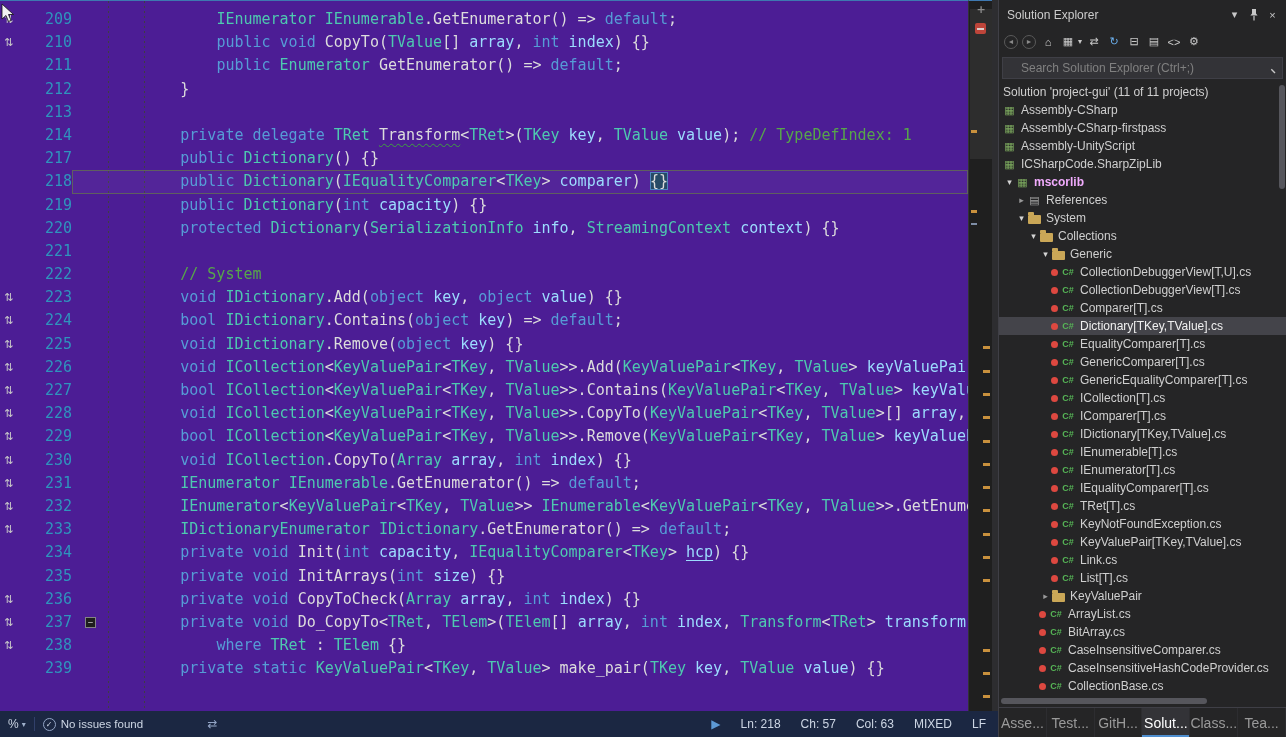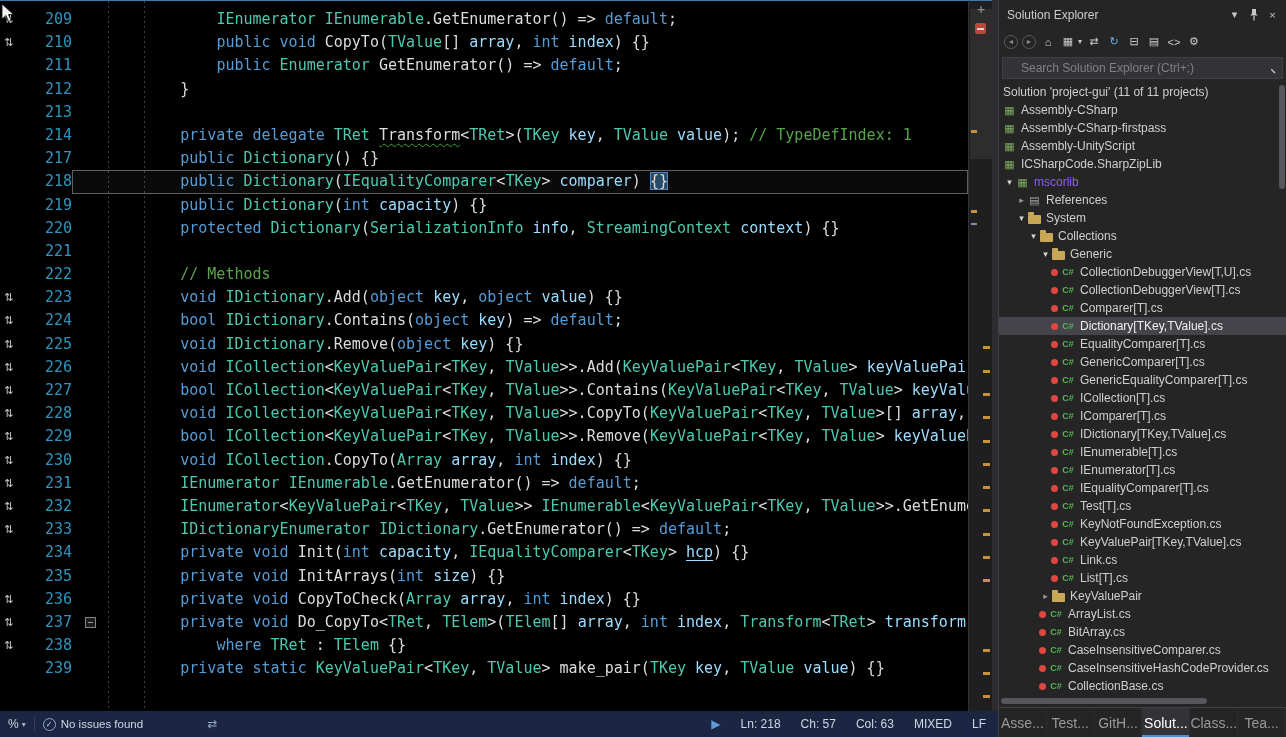--- a/index.html
+++ b/index.html
@@ -1,20 +1,20 @@
 <!DOCTYPE html>
 <html><head>
 <meta charset="utf-8">
 <style>
   *{box-sizing:border-box;margin:0;padding:0}
   html,body{width:1286px;height:737px;overflow:hidden;background:#2d2d30;font-family:"Liberation Sans",sans-serif}
   #app{position:absolute;inset:0;width:1286px;height:737px}
 
   
-  #editor{position:absolute;left:0;top:0;width:968px;height:711px;background:#000000;overflow:hidden;border-top:1px solid #3e78b0}
+  #editor{position:absolute;left:0;top:0;width:968px;height:711px;background:#4c1d95;overflow:hidden;border-top:1px solid #3e78b0}
   .guide{position:absolute;top:0;height:711px;width:1px;background-image:repeating-linear-gradient(180deg,#3e3e42 0 2px,transparent 2px 5px);z-index:0}
   #lines{position:absolute;left:0;top:7px;right:0;z-index:1}
   .crow{display:flex;height:23.2px;font:15px/23.2px "DejaVu Sans Mono",monospace;white-space:pre}
   .mcol{width:28px;flex:none;color:#c8c8c8;font-size:11px;padding-left:4px}
   .mcol span{font-family:"DejaVu Sans",sans-serif}
   .lnum{width:44px;flex:none;text-align:right;color:#2f94bd}
   .rbody{flex:1;display:flex;min-width:0;position:relative}
   .rbody.cur{outline:1px solid #5f5f5f;outline-offset:-1px;background:rgba(255,255,255,0.04)}
   .fcol{width:36px;flex:none;position:relative}
   .foldbox{position:absolute;left:13px;top:6px;width:11px;height:11px;border:1px solid #848484;color:#c8c8c8;font-size:9px;line-height:9px;text-align:center;background:#1e1e1e}
@@ -42,21 +42,21 @@
   .tico.circ{min-width:14px;width:14px;height:14px;border:1px solid #5a5a5a;border-radius:50%;font-size:7px}
   .tcaret{color:#c8c8c8;font-size:8px;margin-left:-2px}
   .psearchwrap{padding:3px 3px 4px;flex:none}
   .psearch{height:22px;background:#333337;border:1px solid #3f3f46;display:flex;align-items:center}
   .psearch input{flex:1;min-width:0;background:transparent;border:0;outline:0;color:#9a9a9a;font:12px "Liberation Sans",sans-serif;padding:0 18px}
   .psearch input::placeholder{color:#808080}
   .psearch .magwrap{flex:none;padding:0 6px;display:flex;align-items:center}
   #tree{height:612px;flex:none;position:relative;font-size:12px;overflow:hidden}
   .trow{height:18px;display:flex;align-items:center;color:#cfcfcf;white-space:nowrap;overflow:hidden}
   .trow.sel{background:#44444a;color:#f0f0f0}
-  .trow.b .tlabel{font-weight:normal;color:#8b5cf6}
+  .trow.b .tlabel{font-weight:bold;color:#f0abfc}
   .tarrow{width:13px;flex:none;text-align:center;font-size:9px;color:#d4d4d4}
   .tarrow.c{color:#9a9a9a}
   .dot{width:7px;height:7px;border-radius:50%;background:#dd4840;flex:none;margin-right:3px}
   .ticon{flex:none;margin-right:5px;display:flex;align-items:center;justify-content:center}
   .ico-proj{color:#7ca95e;font-size:11px;width:13px}
   .ico-refs{color:#a5a5a5;font-size:11px;width:13px}
   .ico-folder{width:13px;height:9px;background:#caa757;border-radius:1px;position:relative;margin-top:3px}
   .ico-folder::before{content:"";position:absolute;left:0;top:-3px;width:6px;height:3px;background:#caa757;border-radius:1px 1px 0 0}
   .ico-cs{color:#56b456;font-weight:bold;font-size:9px;width:14px;text-align:center}
   .pvscroll{position:absolute;right:0;top:0;width:8px;height:612px}
@@ -92,21 +92,21 @@
         <div class="crow"><div class="mcol"><span>⇅</span></div><div class="lnum">210</div><div class="rbody"><div class="fcol"></div><div class="codeln"><span class="tk-d">            </span><span class="tk-k">public</span><span class="tk-d"> </span><span class="tk-k">void</span><span class="tk-d"> CopyTo(</span><span class="tk-t">TValue</span><span class="tk-d">[] </span><span class="tk-p">array</span><span class="tk-d">, </span><span class="tk-k">int</span><span class="tk-d"> </span><span class="tk-p">index</span><span class="tk-d">) {}</span></div></div></div>
         <div class="crow"><div class="mcol"></div><div class="lnum">211</div><div class="rbody"><div class="fcol"></div><div class="codeln"><span class="tk-d">            </span><span class="tk-k">public</span><span class="tk-d"> </span><span class="tk-t">Enumerator</span><span class="tk-d"> GetEnumerator() =&gt; </span><span class="tk-k">default</span><span class="tk-d">;</span></div></div></div>
         <div class="crow"><div class="mcol"></div><div class="lnum">212</div><div class="rbody"><div class="fcol"></div><div class="codeln"><span class="tk-d">        }</span></div></div></div>
         <div class="crow"><div class="mcol"></div><div class="lnum">213</div><div class="rbody"><div class="fcol"></div><div class="codeln"></div></div></div>
         <div class="crow"><div class="mcol"></div><div class="lnum">214</div><div class="rbody"><div class="fcol"></div><div class="codeln"><span class="tk-d">        </span><span class="tk-k">private</span><span class="tk-d"> </span><span class="tk-k">delegate</span><span class="tk-d"> </span><span class="tk-t">TRet</span><span class="tk-d"> </span><span class="tk-sq">Transform</span><span class="tk-d">&lt;</span><span class="tk-t">TRet</span><span class="tk-d">&gt;(</span><span class="tk-t">TKey</span><span class="tk-d"> </span><span class="tk-p">key</span><span class="tk-d">, </span><span class="tk-t">TValue</span><span class="tk-d"> </span><span class="tk-p">value</span><span class="tk-d">); </span><span class="tk-c">// TypeDefIndex: 1</span></div></div></div>
         <div class="crow"><div class="mcol"></div><div class="lnum">217</div><div class="rbody"><div class="fcol"></div><div class="codeln"><span class="tk-d">        </span><span class="tk-k">public</span><span class="tk-d"> </span><span class="tk-t">Dictionary</span><span class="tk-d">() {}</span></div></div></div>
         <div class="crow"><div class="mcol"></div><div class="lnum">218</div><div class="rbody cur"><div class="fcol"></div><div class="codeln"><span class="tk-d">        </span><span class="tk-k">public</span><span class="tk-d"> </span><span class="tk-t">Dictionary</span><span class="tk-d">(</span><span class="tk-t">IEqualityComparer</span><span class="tk-d">&lt;</span><span class="tk-t">TKey</span><span class="tk-d">&gt; </span><span class="tk-p">comparer</span><span class="tk-d">) </span><span class="tk-hl">{}</span></div></div></div>
         <div class="crow"><div class="mcol"></div><div class="lnum">219</div><div class="rbody"><div class="fcol"></div><div class="codeln"><span class="tk-d">        </span><span class="tk-k">public</span><span class="tk-d"> </span><span class="tk-t">Dictionary</span><span class="tk-d">(</span><span class="tk-k">int</span><span class="tk-d"> </span><span class="tk-p">capacity</span><span class="tk-d">) {}</span></div></div></div>
         <div class="crow"><div class="mcol"></div><div class="lnum">220</div><div class="rbody"><div class="fcol"></div><div class="codeln"><span class="tk-d">        </span><span class="tk-k">protected</span><span class="tk-d"> </span><span class="tk-t">Dictionary</span><span class="tk-d">(</span><span class="tk-t">SerializationInfo</span><span class="tk-d"> </span><span class="tk-p">info</span><span class="tk-d">, </span><span class="tk-t">StreamingContext</span><span class="tk-d"> </span><span class="tk-p">context</span><span class="tk-d">) {}</span></div></div></div>
         <div class="crow"><div class="mcol"></div><div class="lnum">221</div><div class="rbody"><div class="fcol"></div><div class="codeln"></div></div></div>
-        <div class="crow"><div class="mcol"></div><div class="lnum">222</div><div class="rbody"><div class="fcol"></div><div class="codeln"><span class="tk-d">        </span><span class="tk-c">// Methods</span></div></div></div>
+        <div class="crow"><div class="mcol"></div><div class="lnum">222</div><div class="rbody"><div class="fcol"></div><div class="codeln"><span class="tk-d">        </span><span class="tk-c">// System</span></div></div></div>
         <div class="crow"><div class="mcol"><span>⇅</span></div><div class="lnum">223</div><div class="rbody"><div class="fcol"></div><div class="codeln"><span class="tk-d">        </span><span class="tk-k">void</span><span class="tk-d"> </span><span class="tk-t">IDictionary</span><span class="tk-d">.Add(</span><span class="tk-k">object</span><span class="tk-d"> </span><span class="tk-p">key</span><span class="tk-d">, </span><span class="tk-k">object</span><span class="tk-d"> </span><span class="tk-p">value</span><span class="tk-d">) {}</span></div></div></div>
         <div class="crow"><div class="mcol"><span>⇅</span></div><div class="lnum">224</div><div class="rbody"><div class="fcol"></div><div class="codeln"><span class="tk-d">        </span><span class="tk-k">bool</span><span class="tk-d"> </span><span class="tk-t">IDictionary</span><span class="tk-d">.Contains(</span><span class="tk-k">object</span><span class="tk-d"> </span><span class="tk-p">key</span><span class="tk-d">) =&gt; </span><span class="tk-k">default</span><span class="tk-d">;</span></div></div></div>
         <div class="crow"><div class="mcol"><span>⇅</span></div><div class="lnum">225</div><div class="rbody"><div class="fcol"></div><div class="codeln"><span class="tk-d">        </span><span class="tk-k">void</span><span class="tk-d"> </span><span class="tk-t">IDictionary</span><span class="tk-d">.Remove(</span><span class="tk-k">object</span><span class="tk-d"> </span><span class="tk-p">key</span><span class="tk-d">) {}</span></div></div></div>
         <div class="crow"><div class="mcol"><span>⇅</span></div><div class="lnum">226</div><div class="rbody"><div class="fcol"></div><div class="codeln"><span class="tk-d">        </span><span class="tk-k">void</span><span class="tk-d"> </span><span class="tk-t">ICollection</span><span class="tk-d">&lt;</span><span class="tk-t">KeyValuePair</span><span class="tk-d">&lt;</span><span class="tk-t">TKey</span><span class="tk-d">, </span><span class="tk-t">TValue</span><span class="tk-d">&gt;&gt;.Add(</span><span class="tk-t">KeyValuePair</span><span class="tk-d">&lt;</span><span class="tk-t">TKey</span><span class="tk-d">, </span><span class="tk-t">TValue</span><span class="tk-d">&gt; </span><span class="tk-p">keyValuePair</span></div></div></div>
         <div class="crow"><div class="mcol"><span>⇅</span></div><div class="lnum">227</div><div class="rbody"><div class="fcol"></div><div class="codeln"><span class="tk-d">        </span><span class="tk-k">bool</span><span class="tk-d"> </span><span class="tk-t">ICollection</span><span class="tk-d">&lt;</span><span class="tk-t">KeyValuePair</span><span class="tk-d">&lt;</span><span class="tk-t">TKey</span><span class="tk-d">, </span><span class="tk-t">TValue</span><span class="tk-d">&gt;&gt;.Contains(</span><span class="tk-t">KeyValuePair</span><span class="tk-d">&lt;</span><span class="tk-t">TKey</span><span class="tk-d">, </span><span class="tk-t">TValue</span><span class="tk-d">&gt; </span><span class="tk-p">keyValuePair</span></div></div></div>
         <div class="crow"><div class="mcol"><span>⇅</span></div><div class="lnum">228</div><div class="rbody"><div class="fcol"></div><div class="codeln"><span class="tk-d">        </span><span class="tk-k">void</span><span class="tk-d"> </span><span class="tk-t">ICollection</span><span class="tk-d">&lt;</span><span class="tk-t">KeyValuePair</span><span class="tk-d">&lt;</span><span class="tk-t">TKey</span><span class="tk-d">, </span><span class="tk-t">TValue</span><span class="tk-d">&gt;&gt;.CopyTo(</span><span class="tk-t">KeyValuePair</span><span class="tk-d">&lt;</span><span class="tk-t">TKey</span><span class="tk-d">, </span><span class="tk-t">TValue</span><span class="tk-d">&gt;[] </span><span class="tk-p">array</span><span class="tk-d">, </span></div></div></div>
         <div class="crow"><div class="mcol"><span>⇅</span></div><div class="lnum">229</div><div class="rbody"><div class="fcol"></div><div class="codeln"><span class="tk-d">        </span><span class="tk-k">bool</span><span class="tk-d"> </span><span class="tk-t">ICollection</span><span class="tk-d">&lt;</span><span class="tk-t">KeyValuePair</span><span class="tk-d">&lt;</span><span class="tk-t">TKey</span><span class="tk-d">, </span><span class="tk-t">TValue</span><span class="tk-d">&gt;&gt;.Remove(</span><span class="tk-t">KeyValuePair</span><span class="tk-d">&lt;</span><span class="tk-t">TKey</span><span class="tk-d">, </span><span class="tk-t">TValue</span><span class="tk-d">&gt; </span><span class="tk-p">keyValuePair</span></div></div></div>
         <div class="crow"><div class="mcol"><span>⇅</span></div><div class="lnum">230</div><div class="rbody"><div class="fcol"></div><div class="codeln"><span class="tk-d">        </span><span class="tk-k">void</span><span class="tk-d"> </span><span class="tk-t">ICollection</span><span class="tk-d">.CopyTo(</span><span class="tk-t">Array</span><span class="tk-d"> </span><span class="tk-p">array</span><span class="tk-d">, </span><span class="tk-k">int</span><span class="tk-d"> </span><span class="tk-p">index</span><span class="tk-d">) {}</span></div></div></div>
         <div class="crow"><div class="mcol"><span>⇅</span></div><div class="lnum">231</div><div class="rbody"><div class="fcol"></div><div class="codeln"><span class="tk-d">        </span><span class="tk-t">IEnumerator</span><span class="tk-d"> </span><span class="tk-t">IEnumerable</span><span class="tk-d">.GetEnumerator() =&gt; </span><span class="tk-k">default</span><span class="tk-d">;</span></div></div></div>
         <div class="crow"><div class="mcol"><span>⇅</span></div><div class="lnum">232</div><div class="rbody"><div class="fcol"></div><div class="codeln"><span class="tk-d">        </span><span class="tk-t">IEnumerator</span><span class="tk-d">&lt;</span><span class="tk-t">KeyValuePair</span><span class="tk-d">&lt;</span><span class="tk-t">TKey</span><span class="tk-d">, </span><span class="tk-t">TValue</span><span class="tk-d">&gt;&gt; </span><span class="tk-t">IEnumerable</span><span class="tk-d">&lt;</span><span class="tk-t">KeyValuePair</span><span class="tk-d">&lt;</span><span class="tk-t">TKey</span><span class="tk-d">, </span><span class="tk-t">TValue</span><span class="tk-d">&gt;&gt;.GetEnumerator() =&gt; </span></div></div></div>
@@ -288,21 +288,21 @@
           <span class="tlabel">IEnumerator[T].cs</span>
         </div>
         <div class="trow" style="padding-left: 52px;">
           <span class="dot"></span>
           <span class="ticon ico-cs">C#</span>
           <span class="tlabel">IEqualityComparer[T].cs</span>
         </div>
         <div class="trow" style="padding-left: 52px;">
           <span class="dot"></span>
           <span class="ticon ico-cs">C#</span>
-          <span class="tlabel">Test[T].cs</span>
+          <span class="tlabel">TRet[T].cs</span>
         </div>
         <div class="trow" style="padding-left: 52px;">
           <span class="dot"></span>
           <span class="ticon ico-cs">C#</span>
           <span class="tlabel">KeyNotFoundException.cs</span>
         </div>
         <div class="trow" style="padding-left: 52px;">
           <span class="dot"></span>
           <span class="ticon ico-cs">C#</span>
           <span class="tlabel">KeyValuePair[TKey,TValue].cs</span>

